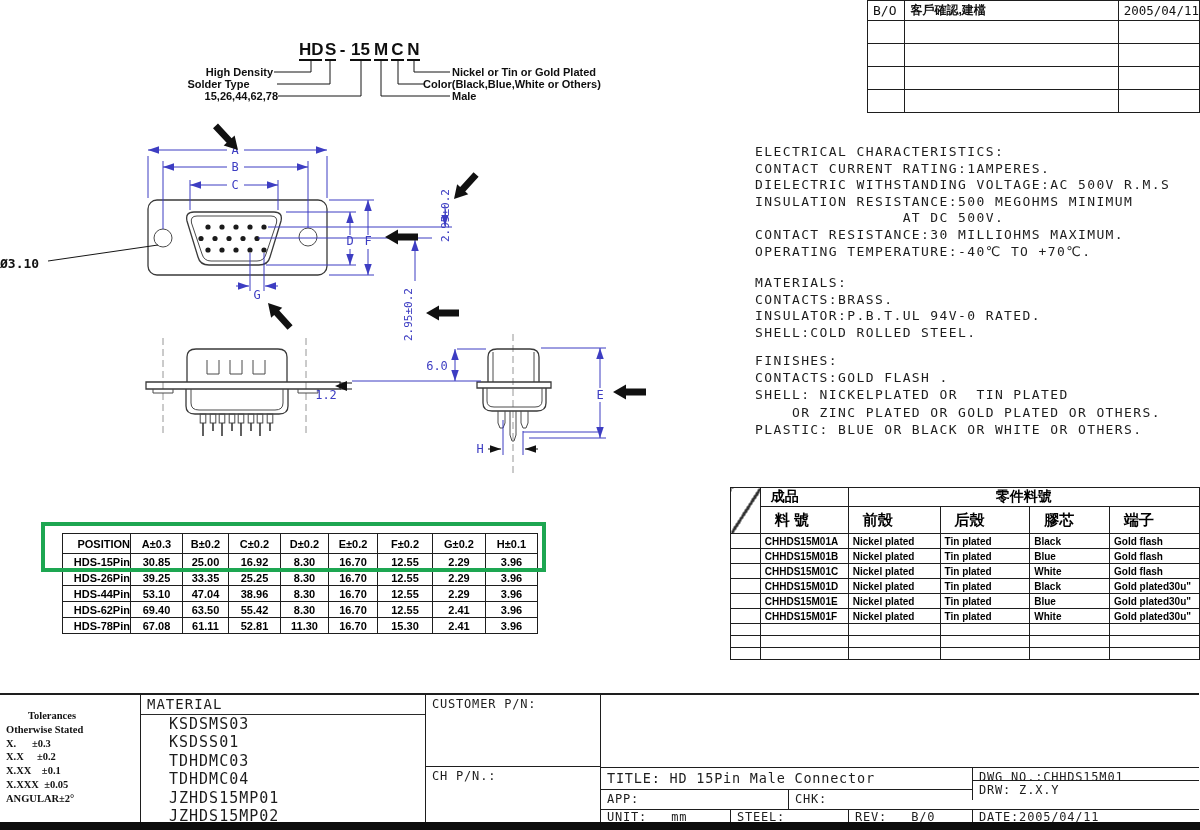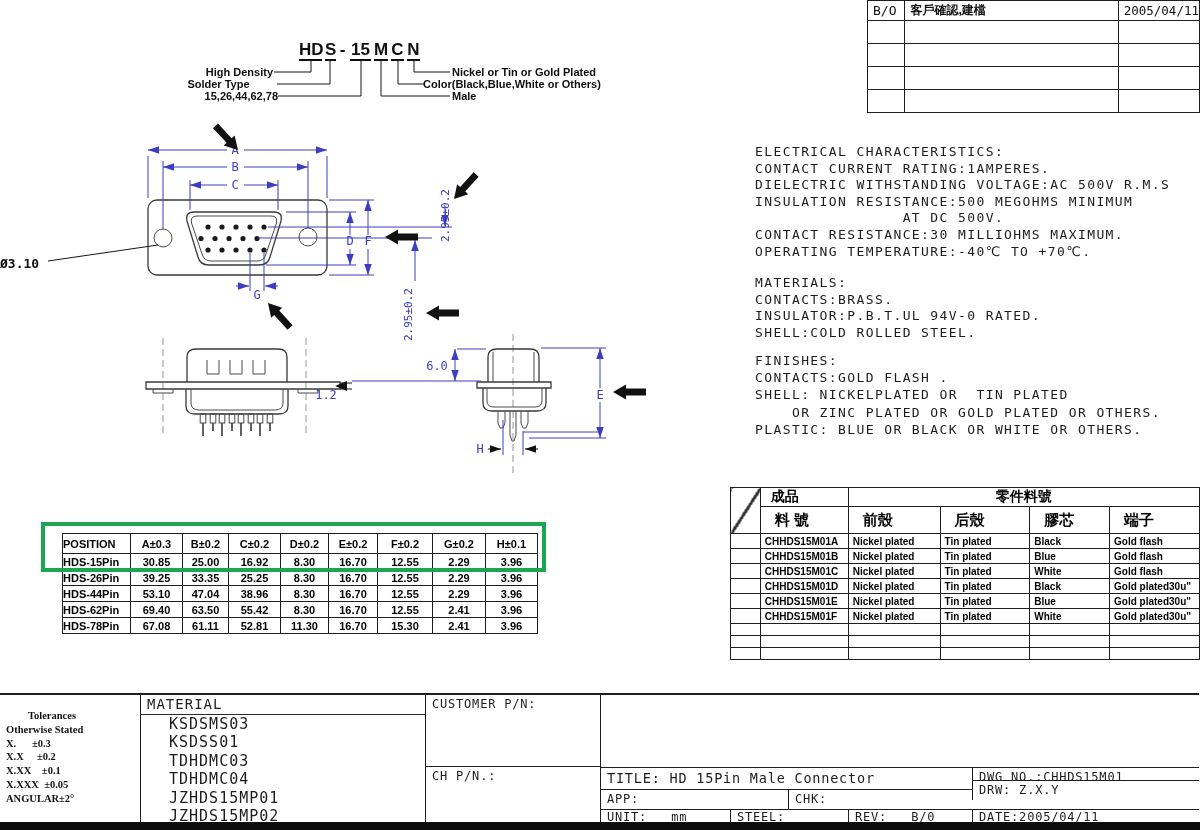--- a/index.html
+++ b/index.html
@@ -23,21 +23,21 @@
   .bl{stroke:#151515;stroke-width:1;fill:none;}
   .pin{stroke:#3a3a3a;stroke-width:1.6;fill:none;}
   .dt{font:12px "DejaVu Sans Mono",monospace;fill:#3d3dc2;}
   .dt11{font:11px "DejaVu Sans Mono",monospace;fill:#3d3dc2;}
   .dtk{font:bold 13px "DejaVu Sans Mono",monospace;fill:#111;}
   
   .dim-table{position:absolute;left:62px;top:533px;border-collapse:collapse;table-layout:fixed;background:#fff;}
   .dim-table td,.dim-table th{border:1px solid #1e1e1e;font-size:11px;font-weight:bold;text-align:center;
        padding:0;height:15px;color:#000;overflow:hidden;white-space:nowrap;}
   .dim-table th{height:19px;}
-  .dim-table .pl{text-align:left;}
+  .dim-table .pl{text-align:right;}
   
   .parts-table{position:absolute;left:730px;top:487px;border-collapse:collapse;table-layout:fixed;background:#fff;}
   .parts-table td{border:1px solid #1e1e1e;padding:0 0 0 4px;overflow:hidden;white-space:nowrap;
        font-size:10px;font-weight:bold;color:#000;}
   .parts-table .cjk1{font-size:14px;font-weight:bold;height:18px;padding-left:10px;margin-left:43px;}
   .parts-table .cjk1.ctr{text-align:center;padding-left:0;}
   .parts-table .cjk2{font-size:15px;font-weight:bold;height:26px;padding-left:14px;}
   .parts-table .dr{height:15px;}
   .parts-table .er{height:12px;}
   .parts-table .diag{background:linear-gradient(to bottom right,transparent 47%,#333 47%,#333 53%,transparent 53%);padding:0;}

